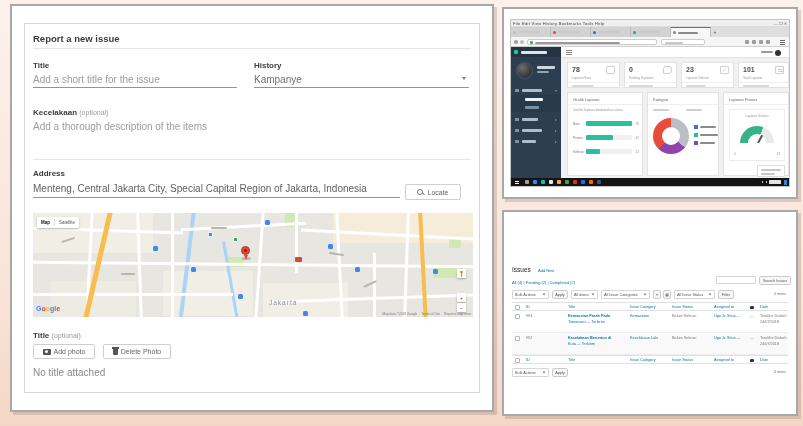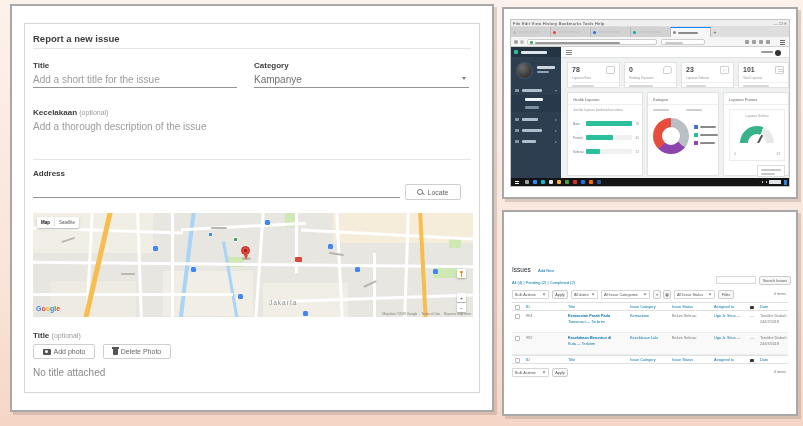--- a/index.html
+++ b/index.html
@@ -72,30 +72,31 @@
   <div class="panel" style="left:10px;top:4px;width:484px;height:408px">
     <div class="abs" style="left:12px;top:17px;right:12px;bottom:17px;border:1px solid #d7d7d7">
 
       <div class="abs" style="left:8px;top:9px;font-size:9.5px;font-weight:bold;color:#3c3c3c">Report a new issue</div>
       <div class="divider" style="top:24px"></div>
 
       <div class="flabel" style="left:8px;top:38px">Title</div>
       <div class="fph" style="left:8px;top:52px">Add a short title for the issue</div>
       <div class="uline" style="left:8px;top:63px;width:204px"></div>
 
-      <div class="flabel" style="left:229px;top:38px">Category</div>
+      <div class="flabel" style="left:229px;top:38px">History</div>
       <div class="fph" style="left:229px;top:52px;color:#6f6f6f">Kampanye</div>
       <div class="caret abs" style="left:437px;top:53px"></div>
       <div class="uline" style="left:229px;top:63px;width:215px"></div>
 
       <div class="flabel" style="left:8px;top:85px"><span>Kecelakaan</span> <span class="fopt">(optional)</span></div>
-      <div class="fph" style="left:8px;top:99px">Add a thorough description of the issue</div>
+      <div class="fph" style="left:8px;top:99px">Add a thorough description of the items</div>
       <div class="divider" style="top:135px"></div>
 
       <div class="flabel" style="left:8px;top:146px">Address</div>
+      <div class="fph" style="left:8px;top:161px;color:#5f5f5f">Menteng, Central Jakarta City, Special Capital Region of Jakarta, Indonesia</div>
       <div class="uline" style="left:8px;top:173px;width:367px"></div>
       <div class="btn" style="left:380px;top:160px;width:56px;height:16px">
         <span class="mag"></span>
         <span>Locate</span>
       </div>
 
       <div id="map">
         <div class="blk" style="left:0;top:0;width:120px;height:40px"></div>
         <div class="blk" style="left:130px;top:58px;width:90px;height:45px"></div>
         <div class="blk" style="left:300px;top:0;width:140px;height:30px;background:#f5edda"></div>

